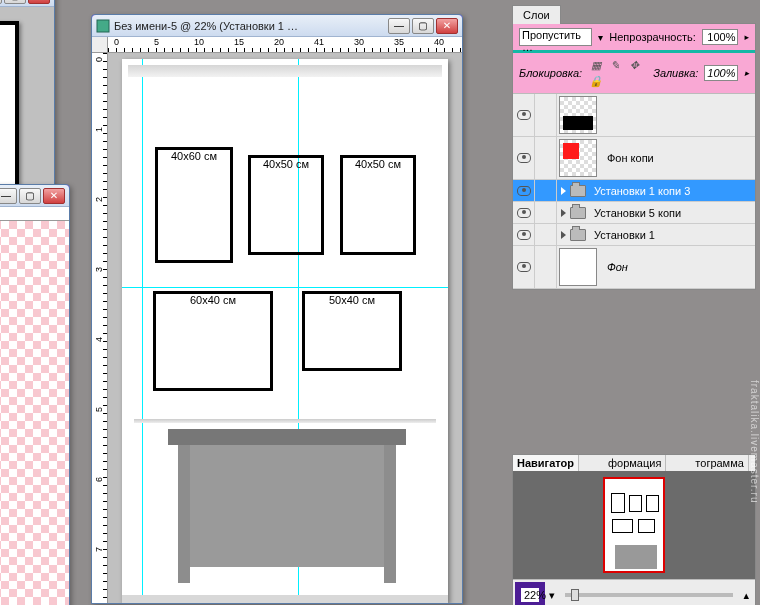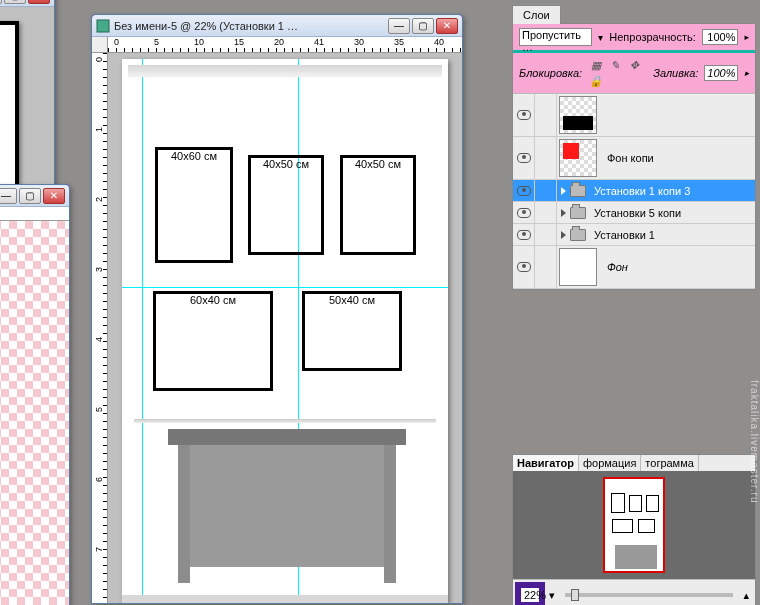--- a/index.html
+++ b/index.html
@@ -66,21 +66,21 @@
     background-size:8px 8px; background-position:0 0,0 4px,4px -4px,-4px 0; }
   .thumb .inner { position:absolute; }
   .layer-name { flex:1; padding:2px 4px; }
   .tri { display:inline-block; width:0; height:0; border-top:4px solid transparent; border-bottom:4px solid transparent; border-left:5px solid #555; margin:0 4px; }
   .folder { width:16px; height:12px; background:#bbb; border:1px solid #777; border-radius:1px; position:relative; margin-right:4px; }
   .folder::before { content:''; position:absolute; top:-4px; left:1px; width:6px; height:3px; background:#bbb; border:1px solid #777; border-bottom:none; }
   .eye { width:14px; height:10px; border:1px solid #555; border-radius:60% / 100%; position:relative; }
   .eye::after { content:''; position:absolute; top:1px; left:4px; width:4px; height:4px; background:#555; border-radius:50%; }
 
   .nav-panel { border:1px solid #888; background:#ececec; }
-  .nav-tabs { display:flex; font-size:10px; }
+  .nav-tabs { display:flex; font-size:10px;gap:25px; }
   .nav-tabs span { padding:2px 4px; border-right:1px solid #bbb; }
   .nav-tabs span.active { background:#f6f6f6; font-weight:bold; }
   .nav-preview { background:#6b6b6b; display:flex; align-items:center; justify-content:center; }
   .zoom-bar { display:flex; align-items:center; padding:2px; border-top:1px solid #bbb; }
   .zoom-val { width:30px; border:6px solid #4c1d95; background:#fff; padding:1px 3px; }
   .slider { flex:1; height:4px; background:#bbb; margin:0 6px; position:relative; }
   .slider .knob { position:absolute; top:-4px; left:6px; width:8px; height:12px; background:#ddd; border:1px solid #666; }
 
   .watermark { position:absolute; right:0; top:380px; writing-mode:vertical-rl; font-size:10px; color:#fff; opacity:0.6; letter-spacing:1px; }
 </style>

